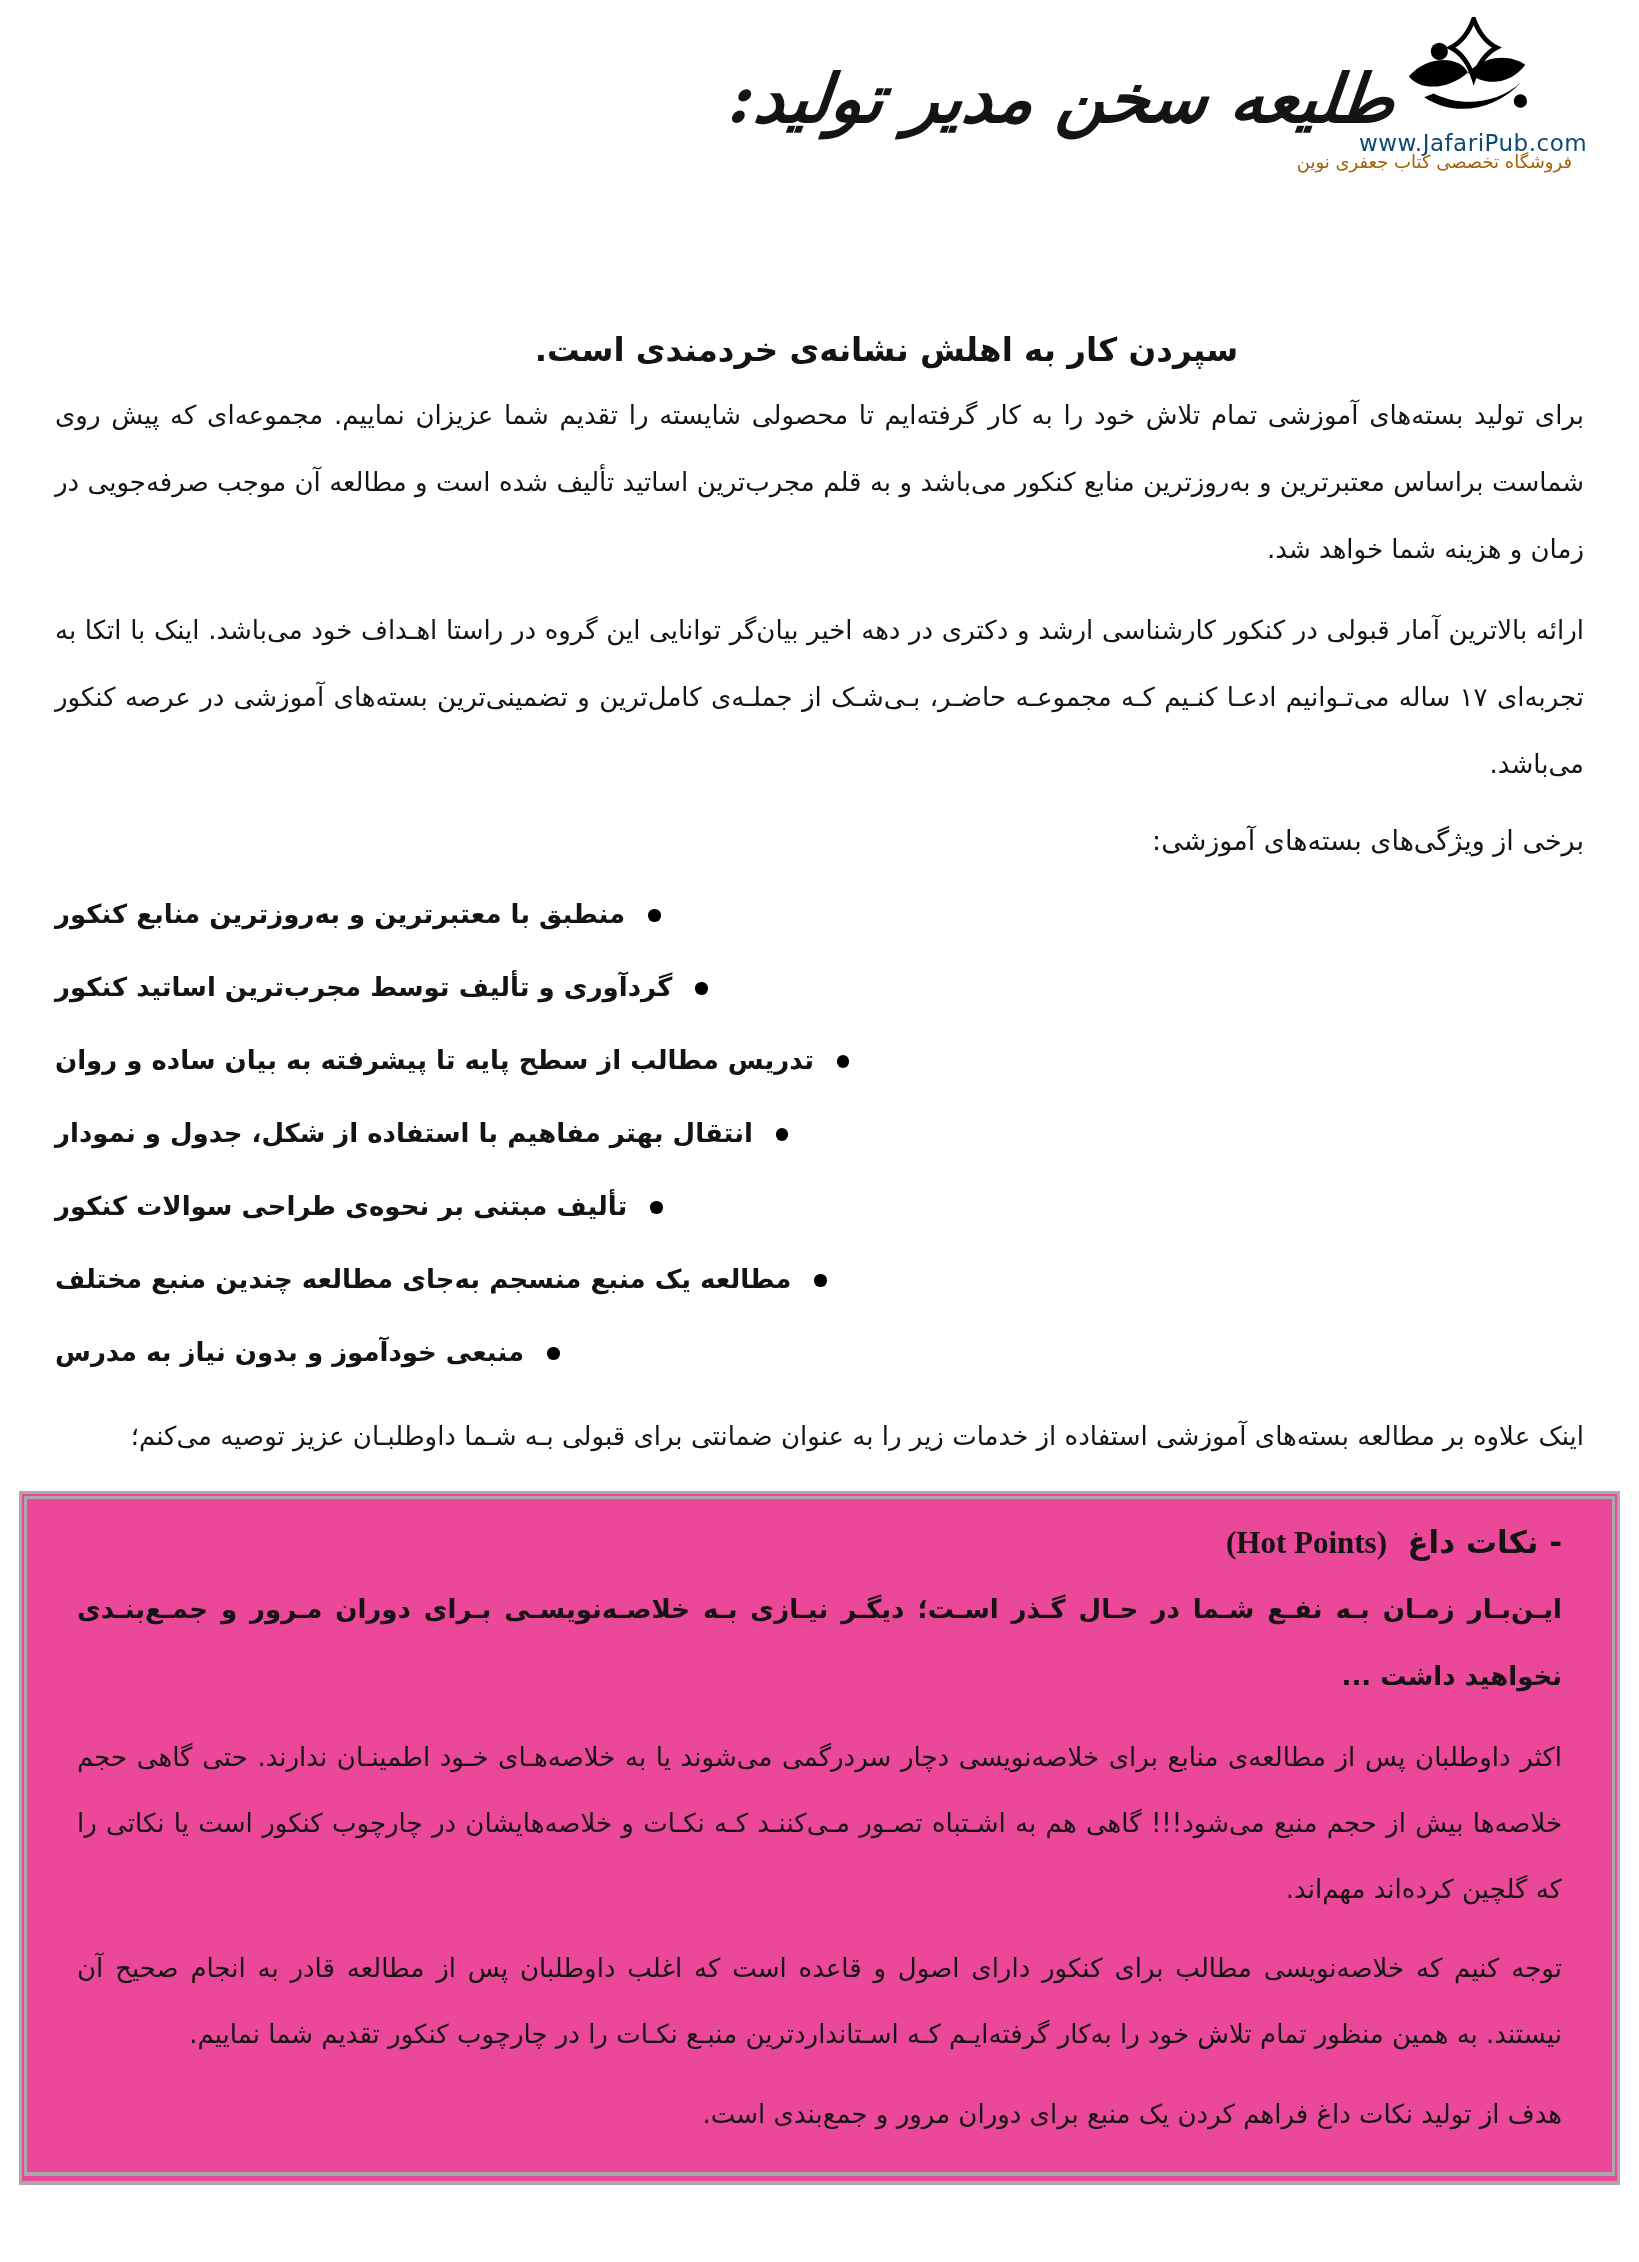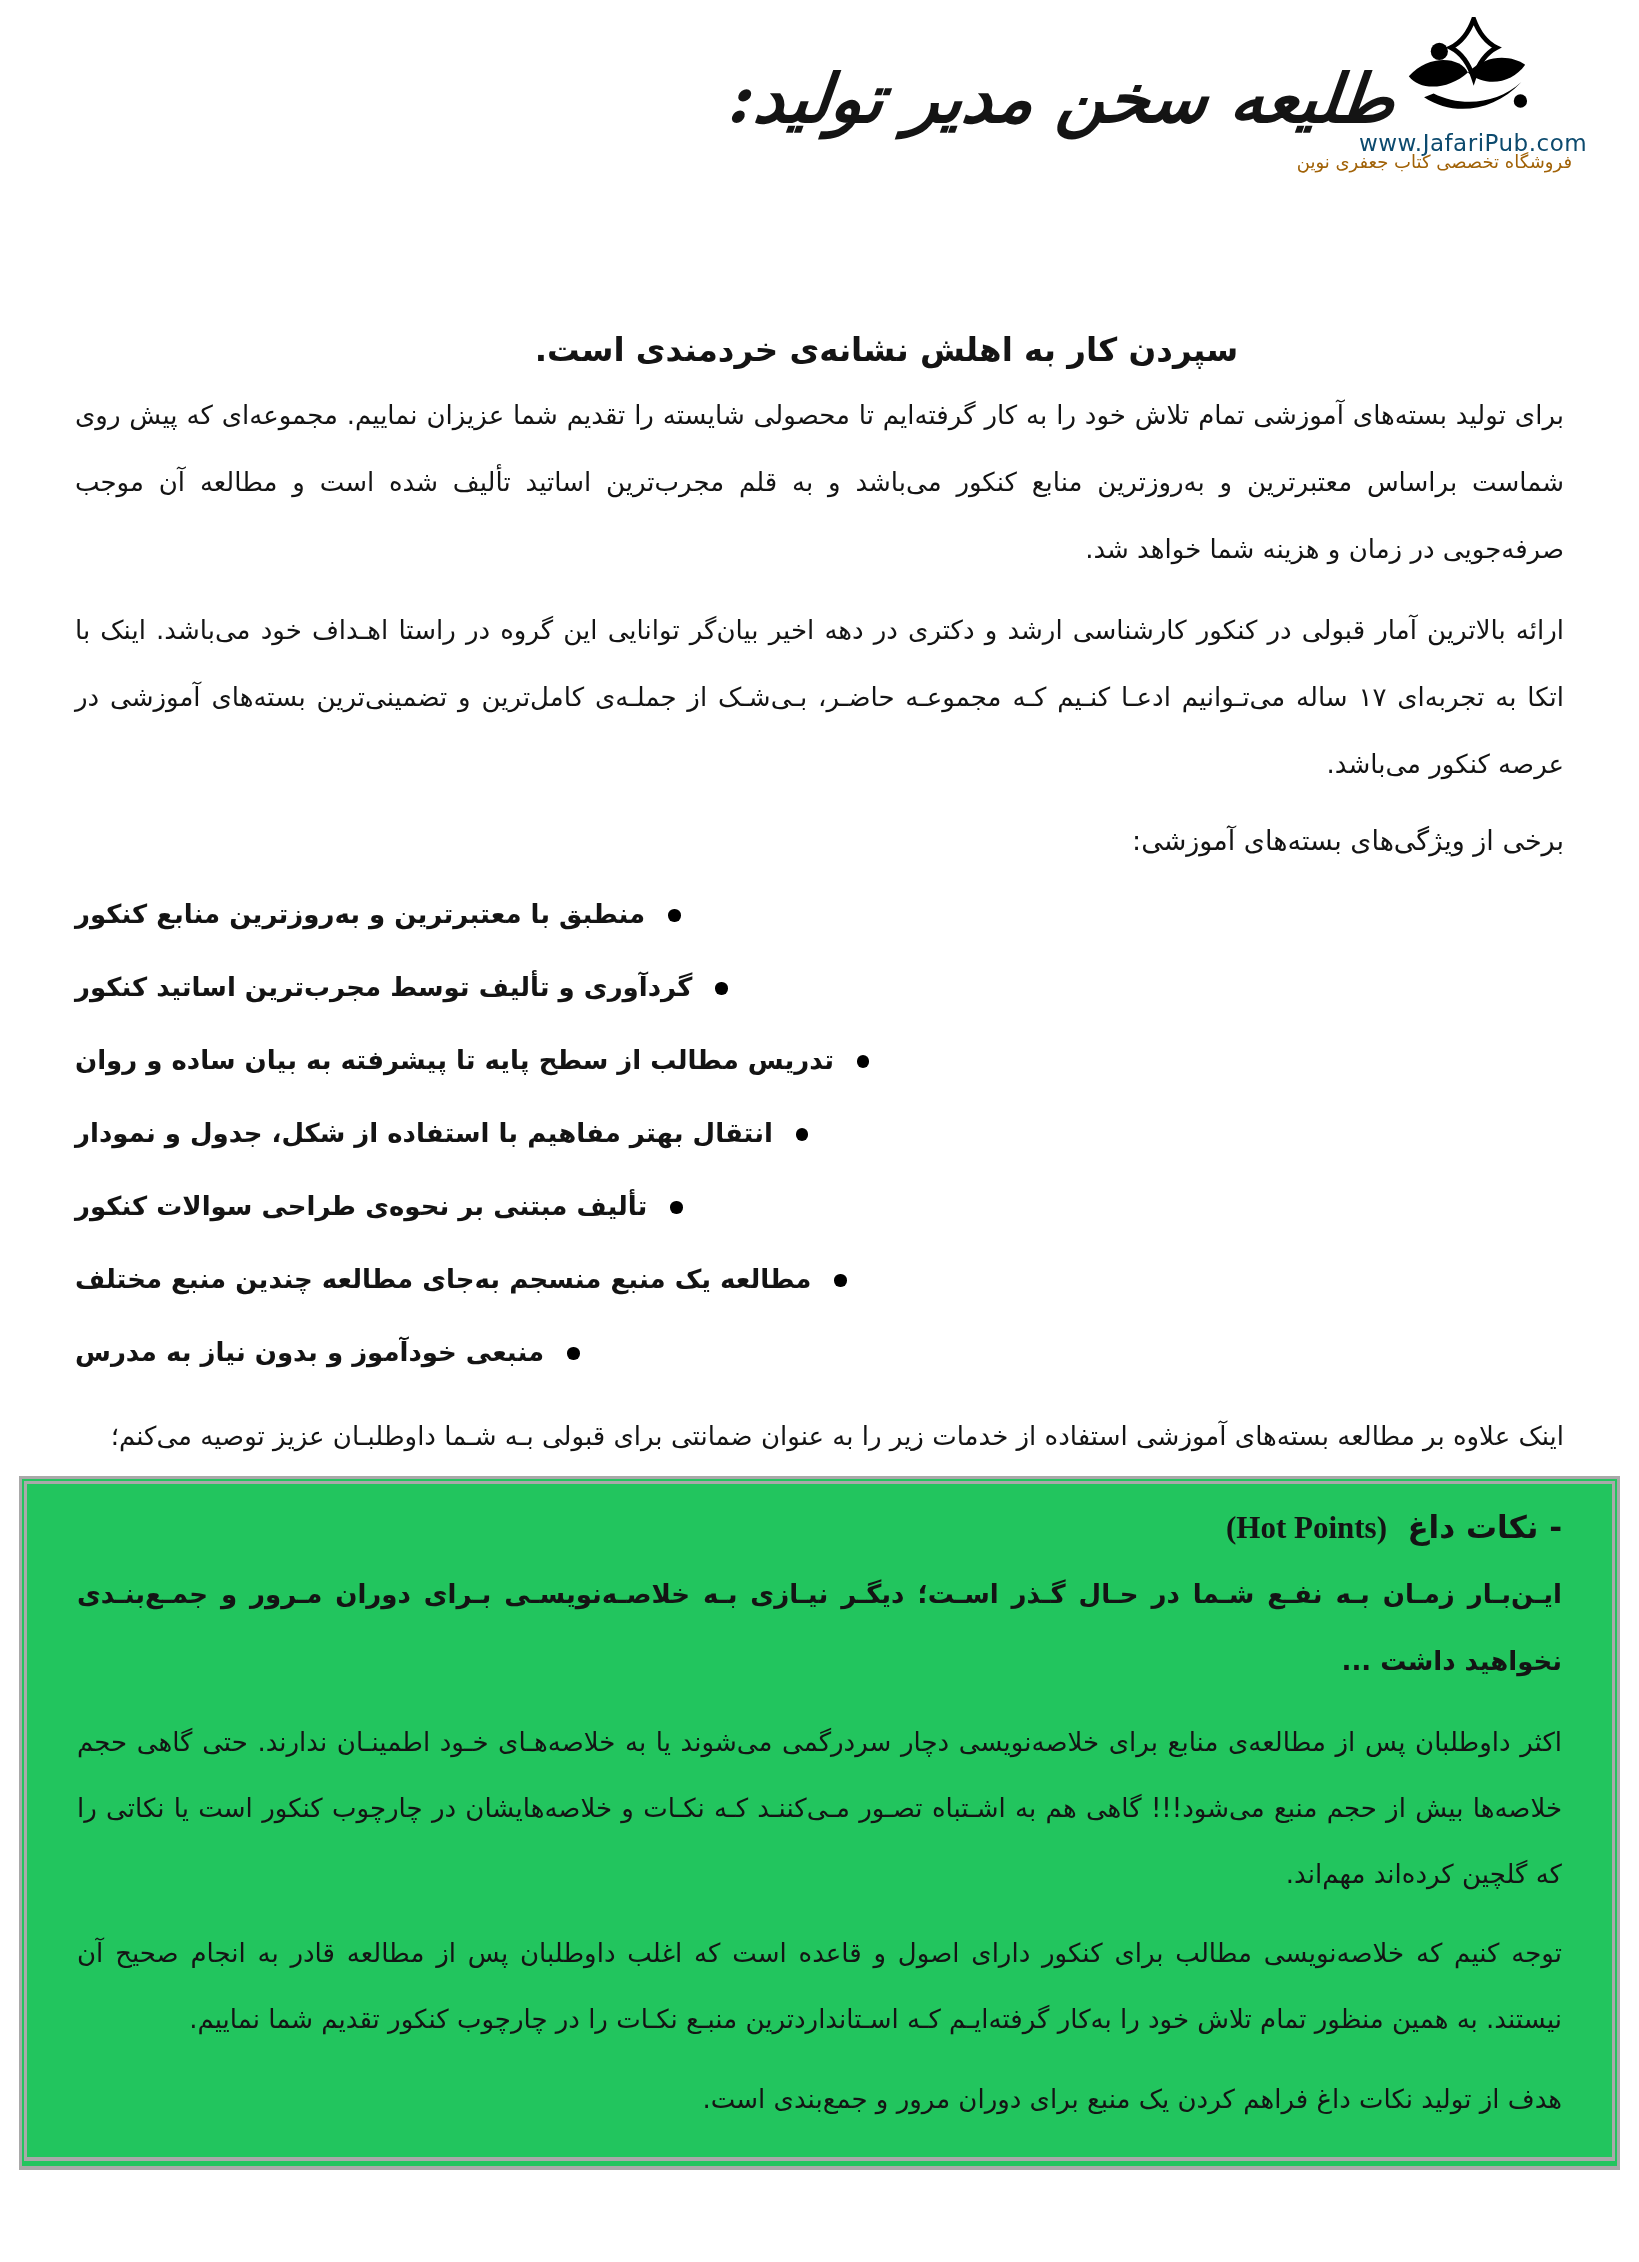--- a/index.html
+++ b/index.html
@@ -15,42 +15,42 @@
   .logo-ornament{width:124px;height:107px;display:inline-block;}
   .site-url{direction:ltr;font-size:23px;color:#0c4a6e;letter-spacing:0.5px;white-space:nowrap;margin-top:1.9px;}
   .store-line{position:absolute;top:151px;right:67px;font-size:18px;color:#a16207;white-space:nowrap;z-index:1;}
   .calligraphy{
     position:absolute;top:59px;right:244px;z-index:2;
     font-size:67px;font-weight:bold;font-style:italic;
     white-space:nowrap;transform:skewX(-6deg);
     font-family:"DejaVu Serif","DejaVu Sans",serif;
   }
   
-  .content{padding:0 75px;}
+  .content{padding:0 55px;}
   .motto{
     margin:44px 0 13.4px;text-align:center;padding-left:134px;
     font-size:32.5px;font-weight:bold;
   }
   p.body-par{
     margin:13.4px 0 0;font-size:26px;line-height:67px;
     text-align:justify;text-justify:inter-word;
   }
   .features-heading{
     margin:9.6px 0 0;font-size:27px;font-weight:normal;line-height:67px;text-align:right;
   }
   ul.features{list-style:none;margin:3.8px 0 0;padding:0 107px 0 0;}
   ul.features li{font-size:26px;line-height:73px;white-space:nowrap;text-align:left;font-weight:bold;}
   .bullet-dot{
     display:inline-block;width:12.4px;height:12.4px;border-radius:50%;
     background:#000;margin-left:23px;vertical-align:middle;
   }
   
   .hotbox{
-    margin:6px 19px 0;border:8.6px double #a9a9a9;border-bottom-width:13.4px;
-    padding:7.6px 50px 25px;background:#22c55e;
+    margin:21px 19px 0;border:8.6px double #a9a9a9;border-bottom-width:13.4px;
+    padding:7.6px 50px 25px;background:#ec4899;
   }
   .hotbox-title{margin:7.6px 0 3.8px;font-size:31px;font-weight:bold;text-align:right;line-height:57px;}
   .hotbox-title .latin{font-family:"Liberation Serif","DejaVu Serif",serif;margin-right:9.6px;direction:ltr;unicode-bidi:embed;display:inline-block;}
   p.hot-lead{
     margin:5.7px 0 0;font-size:26px;font-weight:bold;line-height:67px;
     text-align:justify;text-justify:inter-word;
   }
   .hotbox p.body-par{line-height:66px;}
 </style>
 </head>

